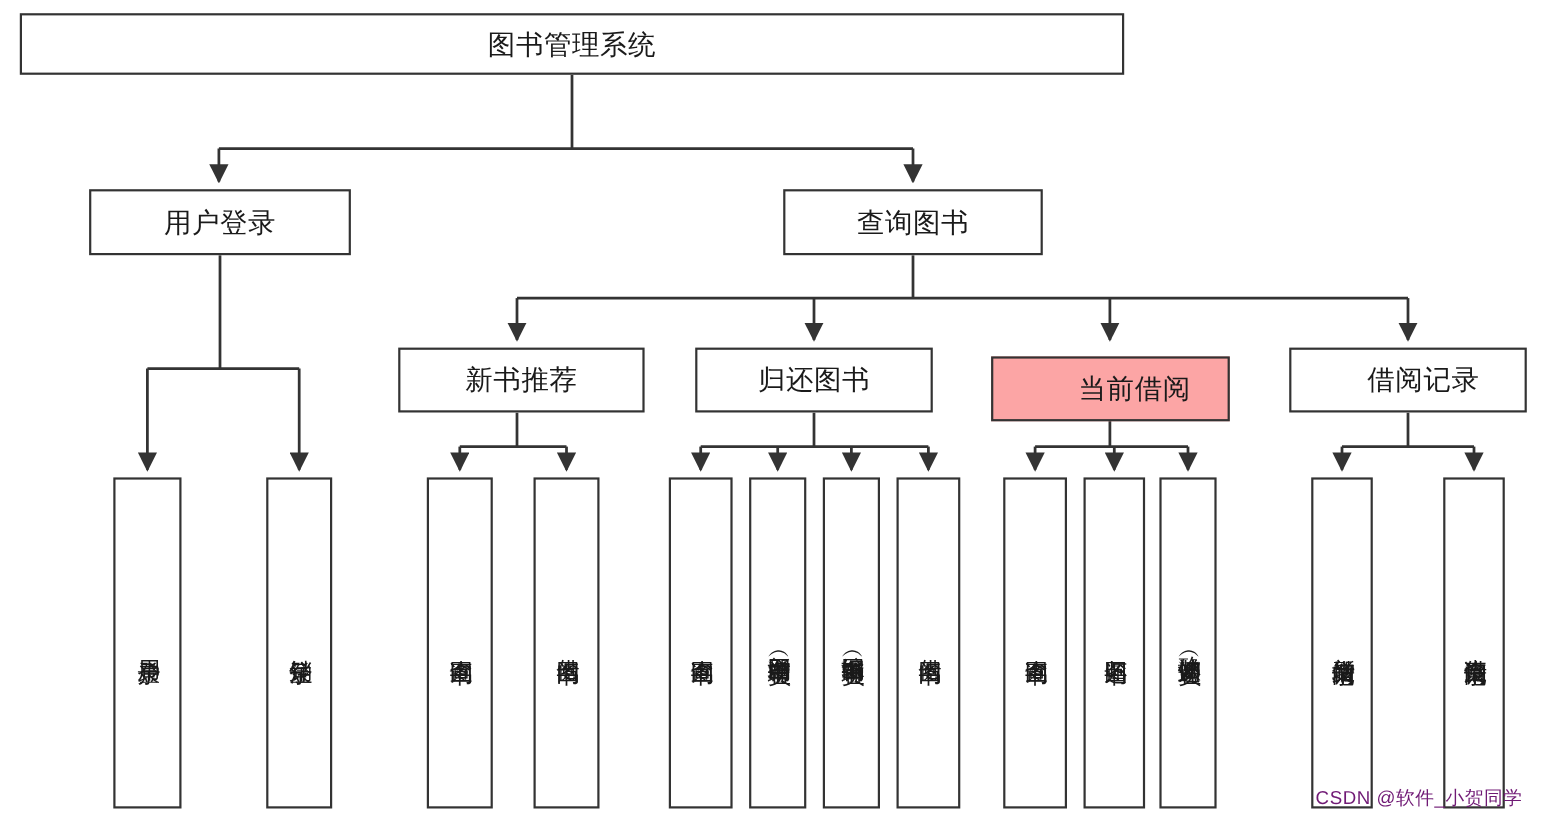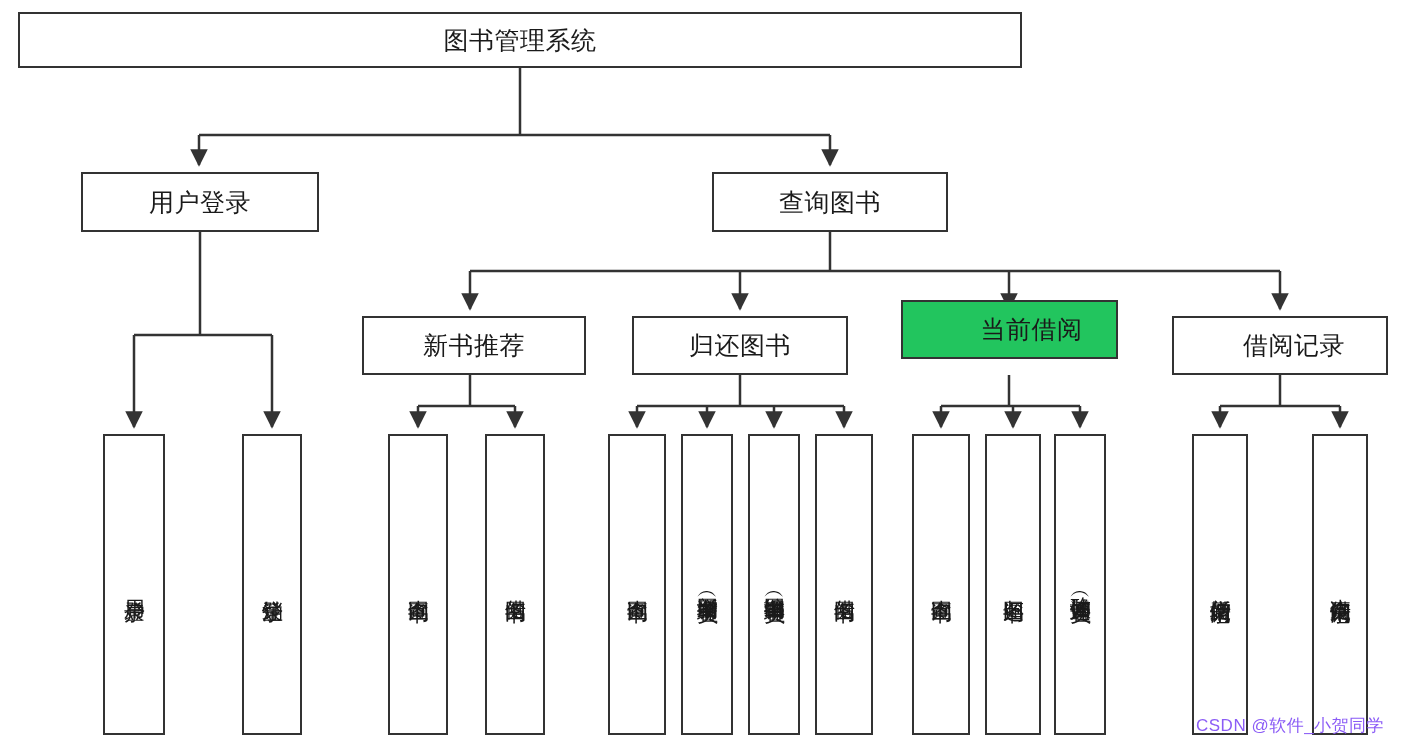--- a/index.html
+++ b/index.html
@@ -127,21 +127,21 @@
   <div class="node horiz" id="node-l2-1" style="left: 712px; top: 172px; width: 236px; height: 60px; border-color: rgb(51, 51, 51); background: rgb(255, 255, 255); color: rgb(26, 26, 26);">
     <span class="lbl">查询图书</span>
   </div>
 
   <div class="node horiz" id="node-l3-0" style="left: 362px; top: 316px; width: 224px; height: 59px; border-color: rgb(51, 51, 51); background: rgb(255, 255, 255); color: rgb(26, 26, 26);">
     <span class="lbl">新书推荐</span>
   </div>
   <div class="node horiz" id="node-l3-1" style="left: 632px; top: 316px; width: 216px; height: 59px; border-color: rgb(51, 51, 51); background: rgb(255, 255, 255); color: rgb(26, 26, 26);">
     <span class="lbl">归还图书</span>
   </div>
-  <div class="node horiz" id="node-l3-2" style="left: 901px; top: 300px; width: 217px; height: 59px; border-color: rgb(51, 51, 51); background: #22c55e; color: rgb(26, 26, 26); padding-left: 44px;">
+  <div class="node horiz" id="node-l3-2" style="left: 901px; top: 324px; width: 217px; height: 59px; border-color: rgb(51, 51, 51); background: #fca5a5; color: rgb(26, 26, 26); padding-left: 44px;">
     <span class="lbl">当前借阅</span>
   </div>
   <div class="node horiz" id="node-l3-3" style="left: 1172px; top: 316px; width: 216px; height: 59px; border-color: rgb(51, 51, 51); background: rgb(255, 255, 255); color: rgb(26, 26, 26); padding-left: 28px;">
     <span class="lbl">借阅记录</span>
   </div>
 
   <div class="node vert" id="node-leaf-0" style="left: 103px; top: 434px; width: 62px; height: 301px; border-color: rgb(51, 51, 51); background: rgb(255, 255, 255); color: rgb(26, 26, 26);">
     <span class="lbl">用户登录</span>
   </div>
   <div class="node vert" id="node-leaf-1" style="left: 242px; top: 434px; width: 60px; height: 301px; border-color: rgb(51, 51, 51); background: rgb(255, 255, 255); color: rgb(26, 26, 26);">
@@ -174,15 +174,15 @@
   <div class="node vert" id="node-leaf-10" style="left: 1054px; top: 434px; width: 52px; height: 301px; border-color: rgb(51, 51, 51); background: rgb(255, 255, 255); color: rgb(26, 26, 26);">
     <span class="lbl">确认归还（管理员）</span>
   </div>
   <div class="node vert" id="node-leaf-11" style="left: 1192px; top: 434px; width: 56px; height: 301px; border-color: rgb(51, 51, 51); background: rgb(255, 255, 255); color: rgb(26, 26, 26);">
     <span class="lbl">新增借阅记录</span>
   </div>
   <div class="node vert" id="node-leaf-12" style="left: 1312px; top: 434px; width: 56px; height: 301px; border-color: rgb(51, 51, 51); background: rgb(255, 255, 255); color: rgb(26, 26, 26);">
     <span class="lbl">查询借阅记录</span>
   </div>
 
-  <div class="watermark" id="watermark" style="left: 1196px; top: 714px; color: #8b5cf6;">CSDN @软件_小贺同学</div>
+  <div class="watermark" id="watermark" style="left: 1196px; top: 714px; color: #701a75;">CSDN @软件_小贺同学</div>
 
 </div>
 
 </body></html>

